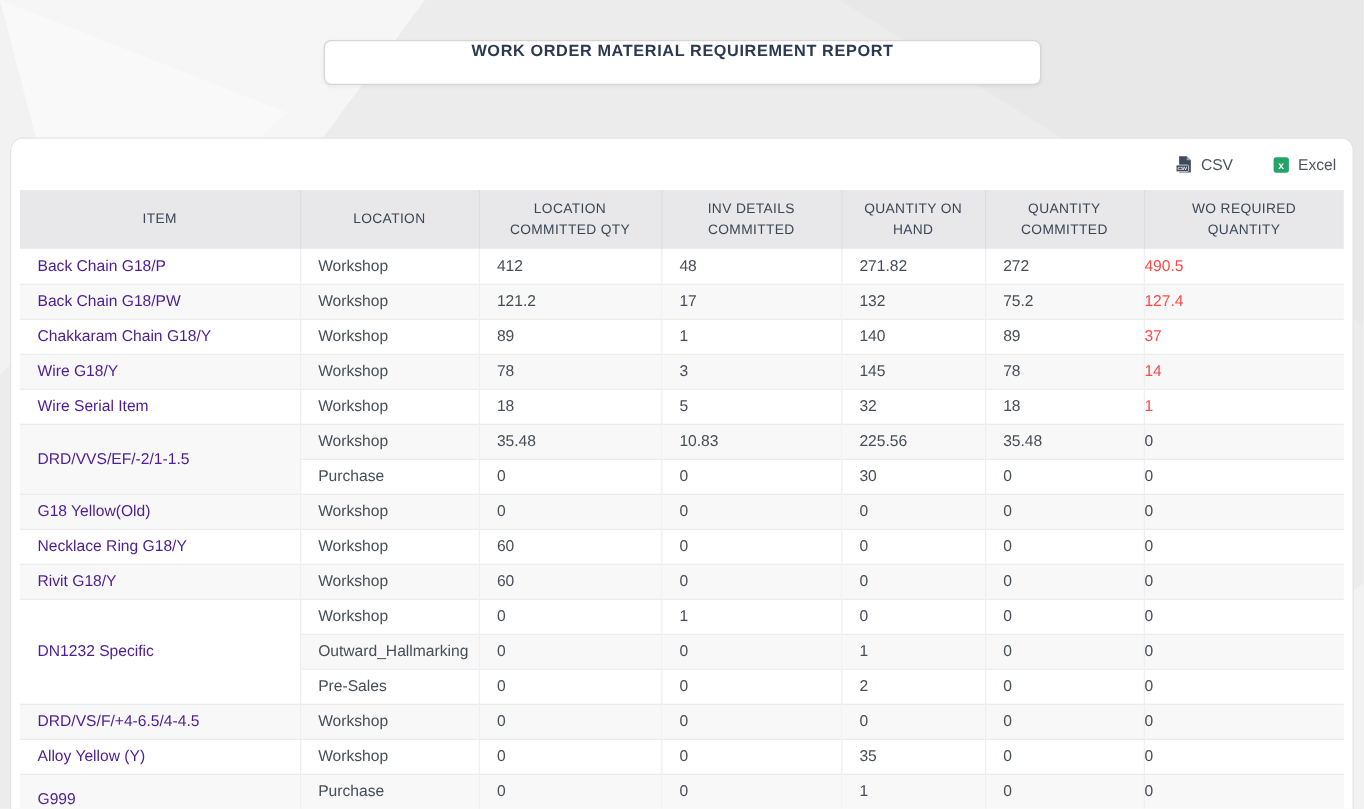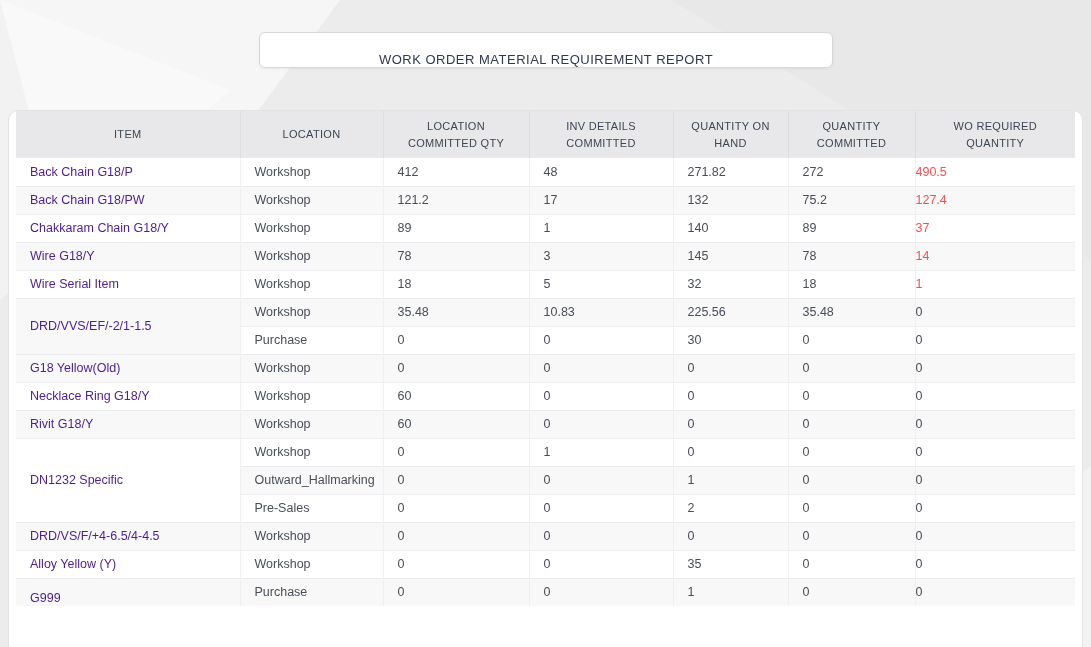--- a/index.html
+++ b/index.html
@@ -27,22 +27,22 @@
            background: rgba(255,255,255,0.35);
            clip-path: polygon(100% 100%, 0 100%, 100% 10%); }
 
   .title-bar {
     position: absolute; z-index: 2;
     left: 259px; top: 32px; width: 574px; height: 36px;
     background: #ffffff;
     border: 1px solid #d6d6d6;
     border-radius: 6px;
     box-shadow: 0 1px 3px rgba(0,0,0,0.05);
-    display: flex; align-items: flex-end; justify-content: center;
-    font-size: 13px; font-weight: normal; letter-spacing: 0.5px;
+    display: flex; align-items: flex-start; justify-content: center;
+    font-size: 13px; font-weight: bold; letter-spacing: 0.5px;
     color: #2d3950;
   }
 
   .card {
     position: absolute; z-index: 1;
     left: 8px; top: 110px; width: 1075px; height: 620px;
     background: #ffffff;
     border: 1px solid #e3e3e3;
     border-radius: 10px;
     padding: 0 7px;
@@ -107,20 +107,42 @@
   <div class="tri tri-2"></div>
   <div class="tri tri-3"></div>
   <div class="tri tri-4"></div>
 </div>
 
 <div class="title-bar">
   <span>WORK ORDER MATERIAL REQUIREMENT REPORT</span>
 </div>
 
 <div class="card">
+  <div class="toolbar">
+    <button class="export-btn">
+      <span>
+        <svg width="15" height="15" viewBox="0 0 16 16">
+          <path d="M3.5 1h6.5l3.5 3.5V15h-10z" fill="#3f4a5c"></path>
+          <path d="M10 1l3.5 3.5H10z" fill="#9aa3b0"></path>
+          <rect x="1" y="8.6" width="10.6" height="5.6" rx="1" fill="#3f4a5c" stroke="#ffffff" stroke-width="0.6"></rect>
+          <text x="6.3" y="13" font-size="4" fill="#ffffff" text-anchor="middle" font-weight="bold" font-family="Liberation Sans, sans-serif">CSV</text>
+        </svg>
+      </span>
+      <span>CSV</span>
+    </button>
+    <button class="export-btn">
+      <span>
+        <svg width="14" height="14" viewBox="0 0 16 16">
+          <rect x="1" y="1" width="14" height="14" rx="2.5" fill="#23a567"></rect>
+          <text x="8" y="11.6" font-size="9.5" fill="#ffffff" text-anchor="middle" font-weight="bold" font-family="Liberation Sans, sans-serif">x</text>
+        </svg>
+      </span>
+      <span>Excel</span>
+    </button>
+  </div>
 
   <table>
     <colgroup>
       <col style="width:224px">
       <col style="width:143px">
       <col style="width:146px">
       <col style="width:144px">
       <col style="width:115px">
       <col style="width:127px">
       <col style="width:160px">

